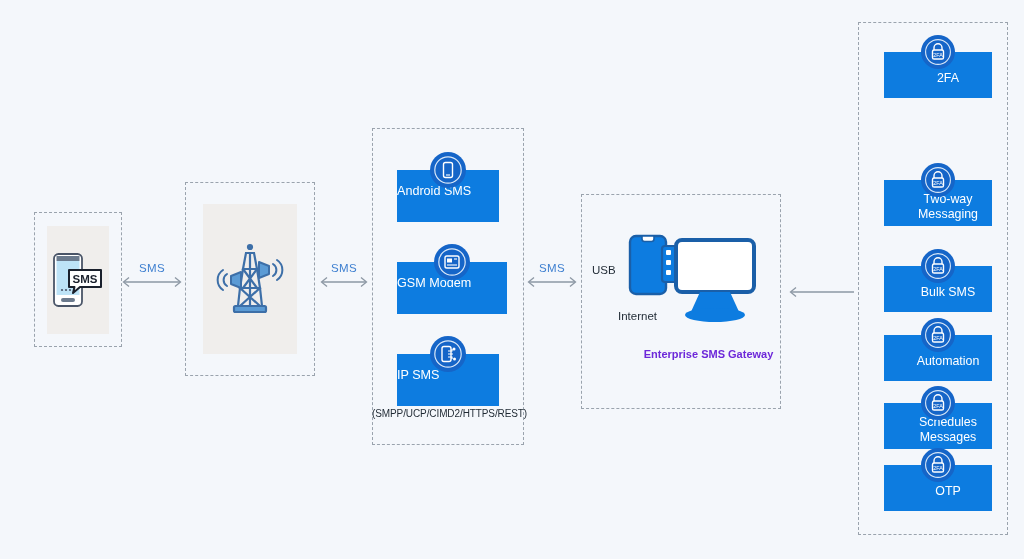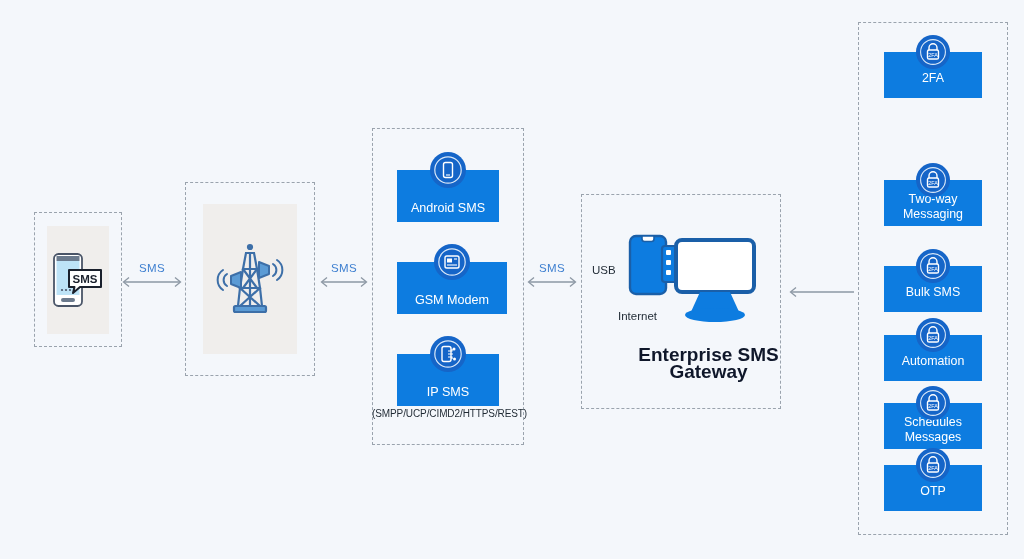--- a/index.html
+++ b/index.html
@@ -86,23 +86,23 @@
     background: #0d7ce0;
     display: flex;
     align-items: flex-end;
     justify-content: center;
     box-sizing: border-box;
   }
   .card-label {
     color: #ffffff;
     font-size: 12.6px;
     line-height: 15px;
-    text-align: center;
+    text-align: left;
     width: 100%;
-    padding-bottom: 6px;
+    padding-bottom: 23px;
   }
   .card-badge {
     position: absolute;
     top: -18px;
     left: 50%;
     transform: translateX(-50%);
     width: 36px;
     height: 36px;
     border-radius: 50%;
     background: #1565c8;
@@ -148,36 +148,37 @@
     top: 310px;
     font-size: 11.5px;
     color: #1f2933;
   }
   #gateway-title {
     position: absolute;
     left: 601px;
     top: 346px;
     width: 215px;
     text-align: center;
-    font-size: 19px;
+    font-size: 11px;
     font-weight: bold;
-    color: #0f172a;
+    color: #6d28d9;
     line-height: 17px;
   }
 
   
   .feature {
     position: absolute;
     left: 884px;
-    width: 98px;
+    width: 88px;
     height: 46px;
     background: #0d7ce0;
     display: flex;
     align-items: center;
     justify-content: center;
+    padding-left: 20px;
   }
   .feature-label {
     color: #ffffff;
     font-size: 12.4px;
     line-height: 14.5px;
     text-align: center;
     width: 100%;
     padding-top: 7px;
   }
   .feature-badge {

